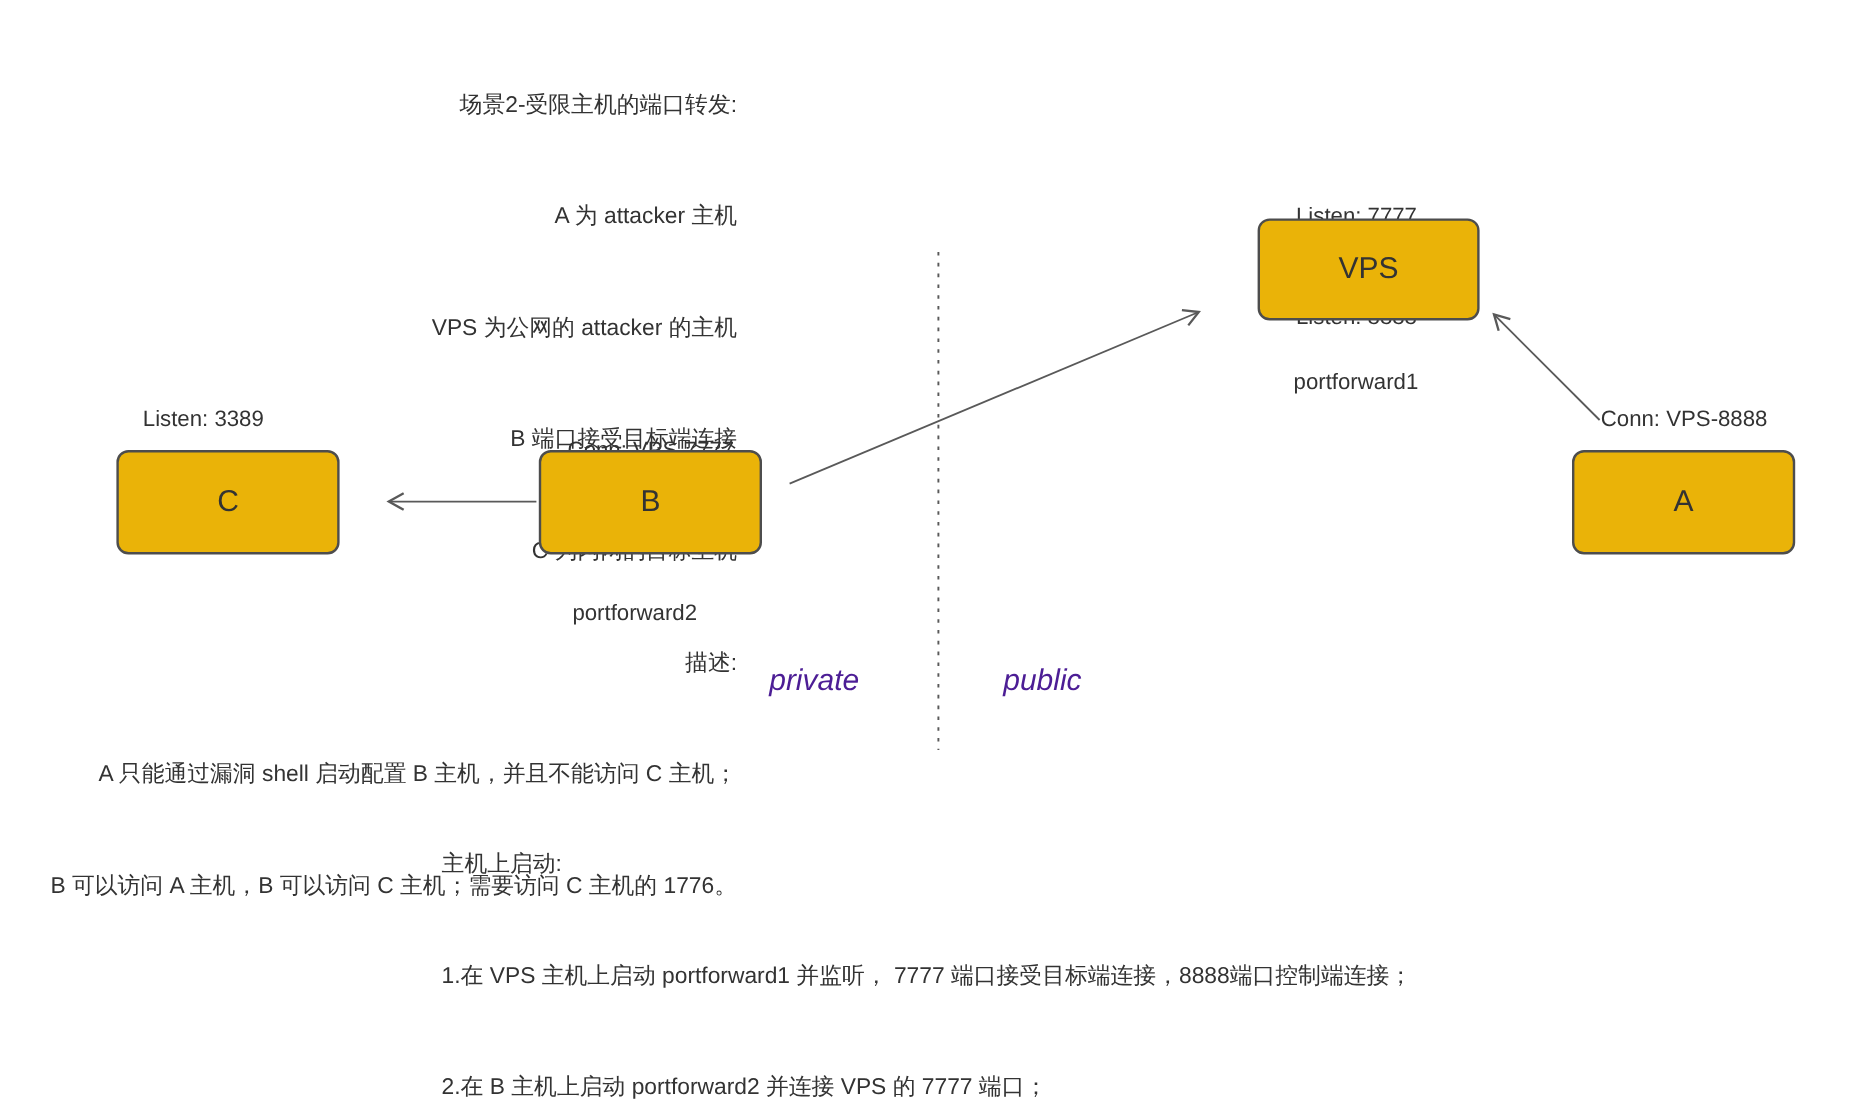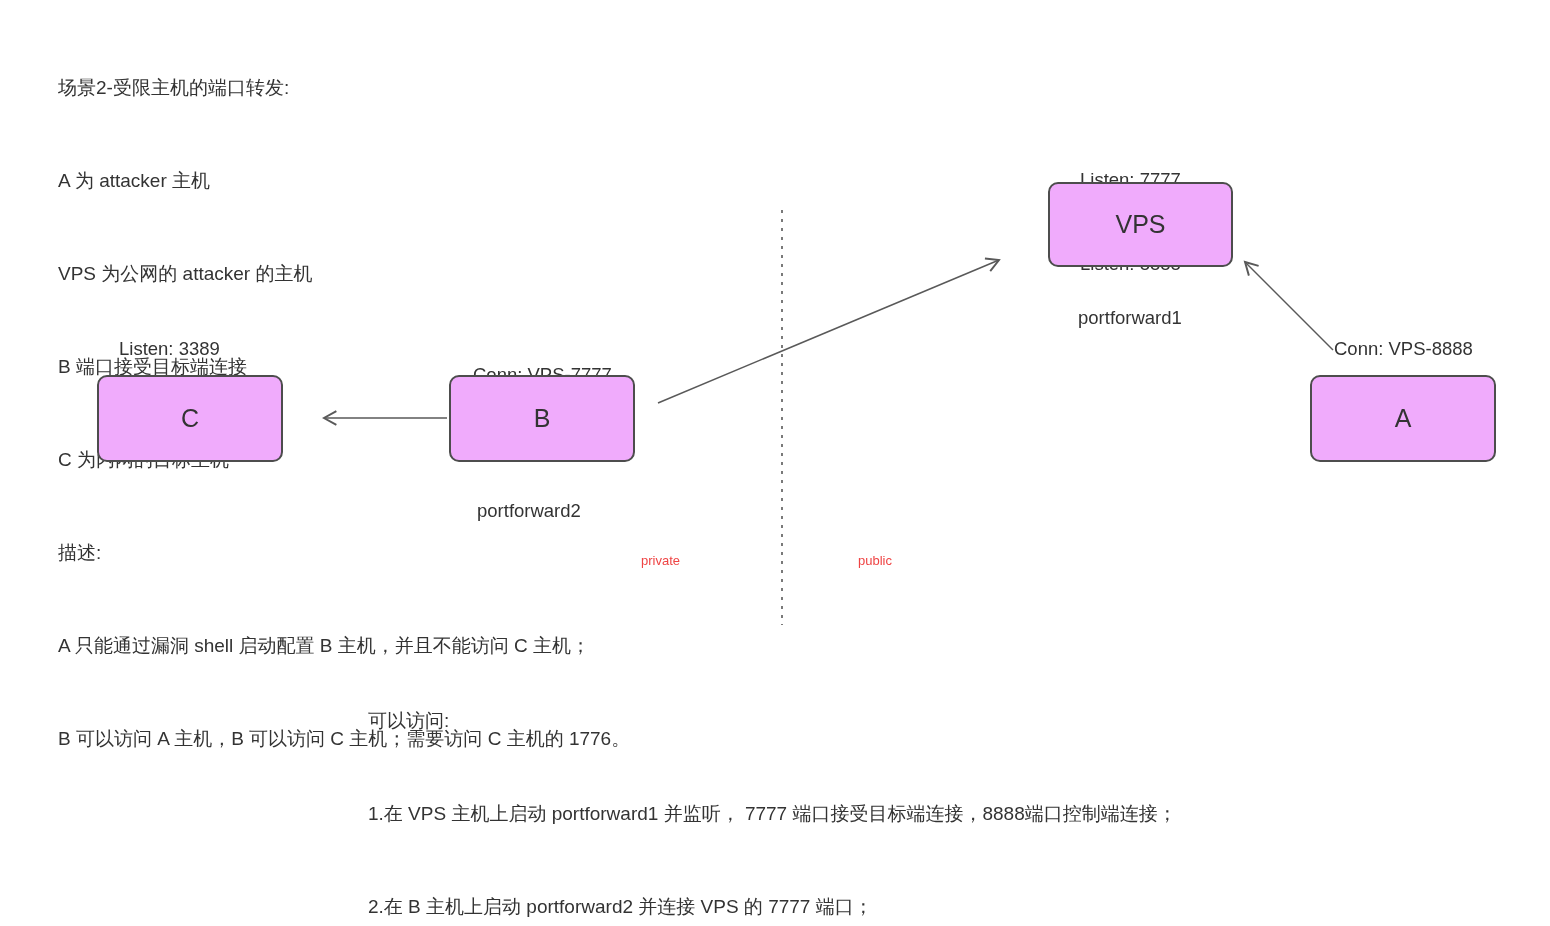--- a/index.html
+++ b/index.html
@@ -20,38 +20,39 @@
     font-size: 19px;
     line-height: 31px;
     color: #333333;
     white-space: pre;
   }
   .notes div { white-space: pre; }
   .node {
     position: absolute;
     border: 2px solid #4d4d4d;
     border-radius: 10px;
-    background: #f0abfc;
+    background: #eab308;
     display: flex;
     align-items: center;
     justify-content: center;
     font-size: 25px;
     color: #333333;
   }
   .annotation {
     position: absolute;
     font-size: 18.5px;
     line-height: 27px;
     color: #333333;
     white-space: pre;
   }
   .zone-label {
     position: absolute;
-    font-size: 13px;
-    color: #ef4444;
+    font-size: 25px;
+    color: #4c1d95;
+    font-style: italic;
   }
   svg.connectors {
     position: absolute;
     left: 0; top: 0;
     width: 1550px; height: 926px;
     pointer-events: none;
   }
 </style>
 </head>
 <body>
@@ -67,21 +68,21 @@
 
     <line x1="447" y1="418" x2="324" y2="418" stroke="#595959" stroke-width="1.5" marker-end="url(#arrow-open)"></line>
 
     <line x1="658" y1="403" x2="999" y2="260" stroke="#595959" stroke-width="1.5" marker-end="url(#arrow-open)"></line>
 
     <line x1="1333" y1="350" x2="1245" y2="262" stroke="#595959" stroke-width="1.5" marker-end="url(#arrow-open)"></line>
 
     <line x1="782" y1="210" x2="782" y2="625" stroke="#595959" stroke-width="1.6" stroke-dasharray="3 6"></line>
   </svg>
 
-  <div class="notes" style="left:58px; top:10px;">
+  <div class="notes" style="left:42px; top:10px;text-align:right;">
     <div>场景2-受限主机的端口转发:</div>
     <div>A 为 attacker 主机</div>
     <div>VPS 为公网的 attacker 的主机</div>
     <div>B 端口接受目标端连接</div>
     <div>C 为内网的目标主机</div>
     <div>描述:</div>
     <div>A 只能通过漏洞 shell 启动配置 B 主机，并且不能访问 C 主机；</div>
     <div>B 可以访问 A 主机，B 可以访问 C 主机；需要访问 C 主机的 1776。</div>
   </div>
 
@@ -107,24 +108,24 @@
     <span>B</span>
   </div>
   <div class="annotation" style="left:477px; top:497px;">portforward2</div>
 
   <div class="annotation" style="left:1322px; top:335px;margin-left:12px;">Conn: VPS-8888</div>
   <div class="node" style="left:1310px; top:375px; width:186px; height:87px;">
     <span>A</span>
   </div>
 
   <div class="zone-label" style="left:641px; top:553px;">private</div>
-  <div class="zone-label" style="left:858px; top:553px;">public</div>
+  <div class="zone-label" style="left:836px; top:553px;">public</div>
 
   <div class="notes" style="left:368px; top:643px;">
-    <div>可以访问:</div>
+    <div>主机上启动:</div>
     <div>1.在 VPS 主机上启动 portforward1 并监听， 7777 端口接受目标端连接，8888端口控制端连接；</div>
     <div>2.在 B 主机上启动 portforward2 并连接 VPS 的 7777 端口；</div>
     
     
     
     
     
     
   </div>
 

